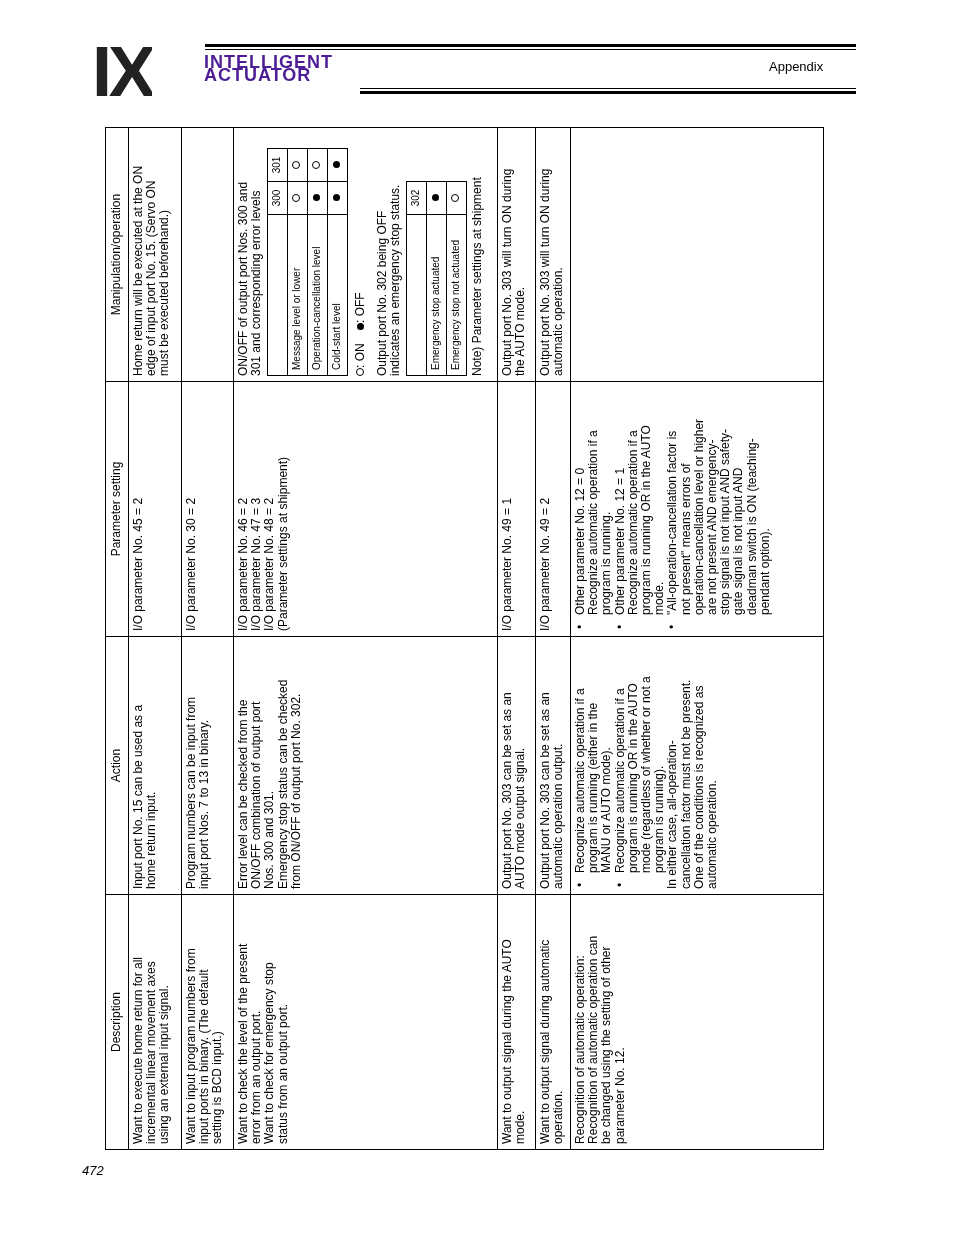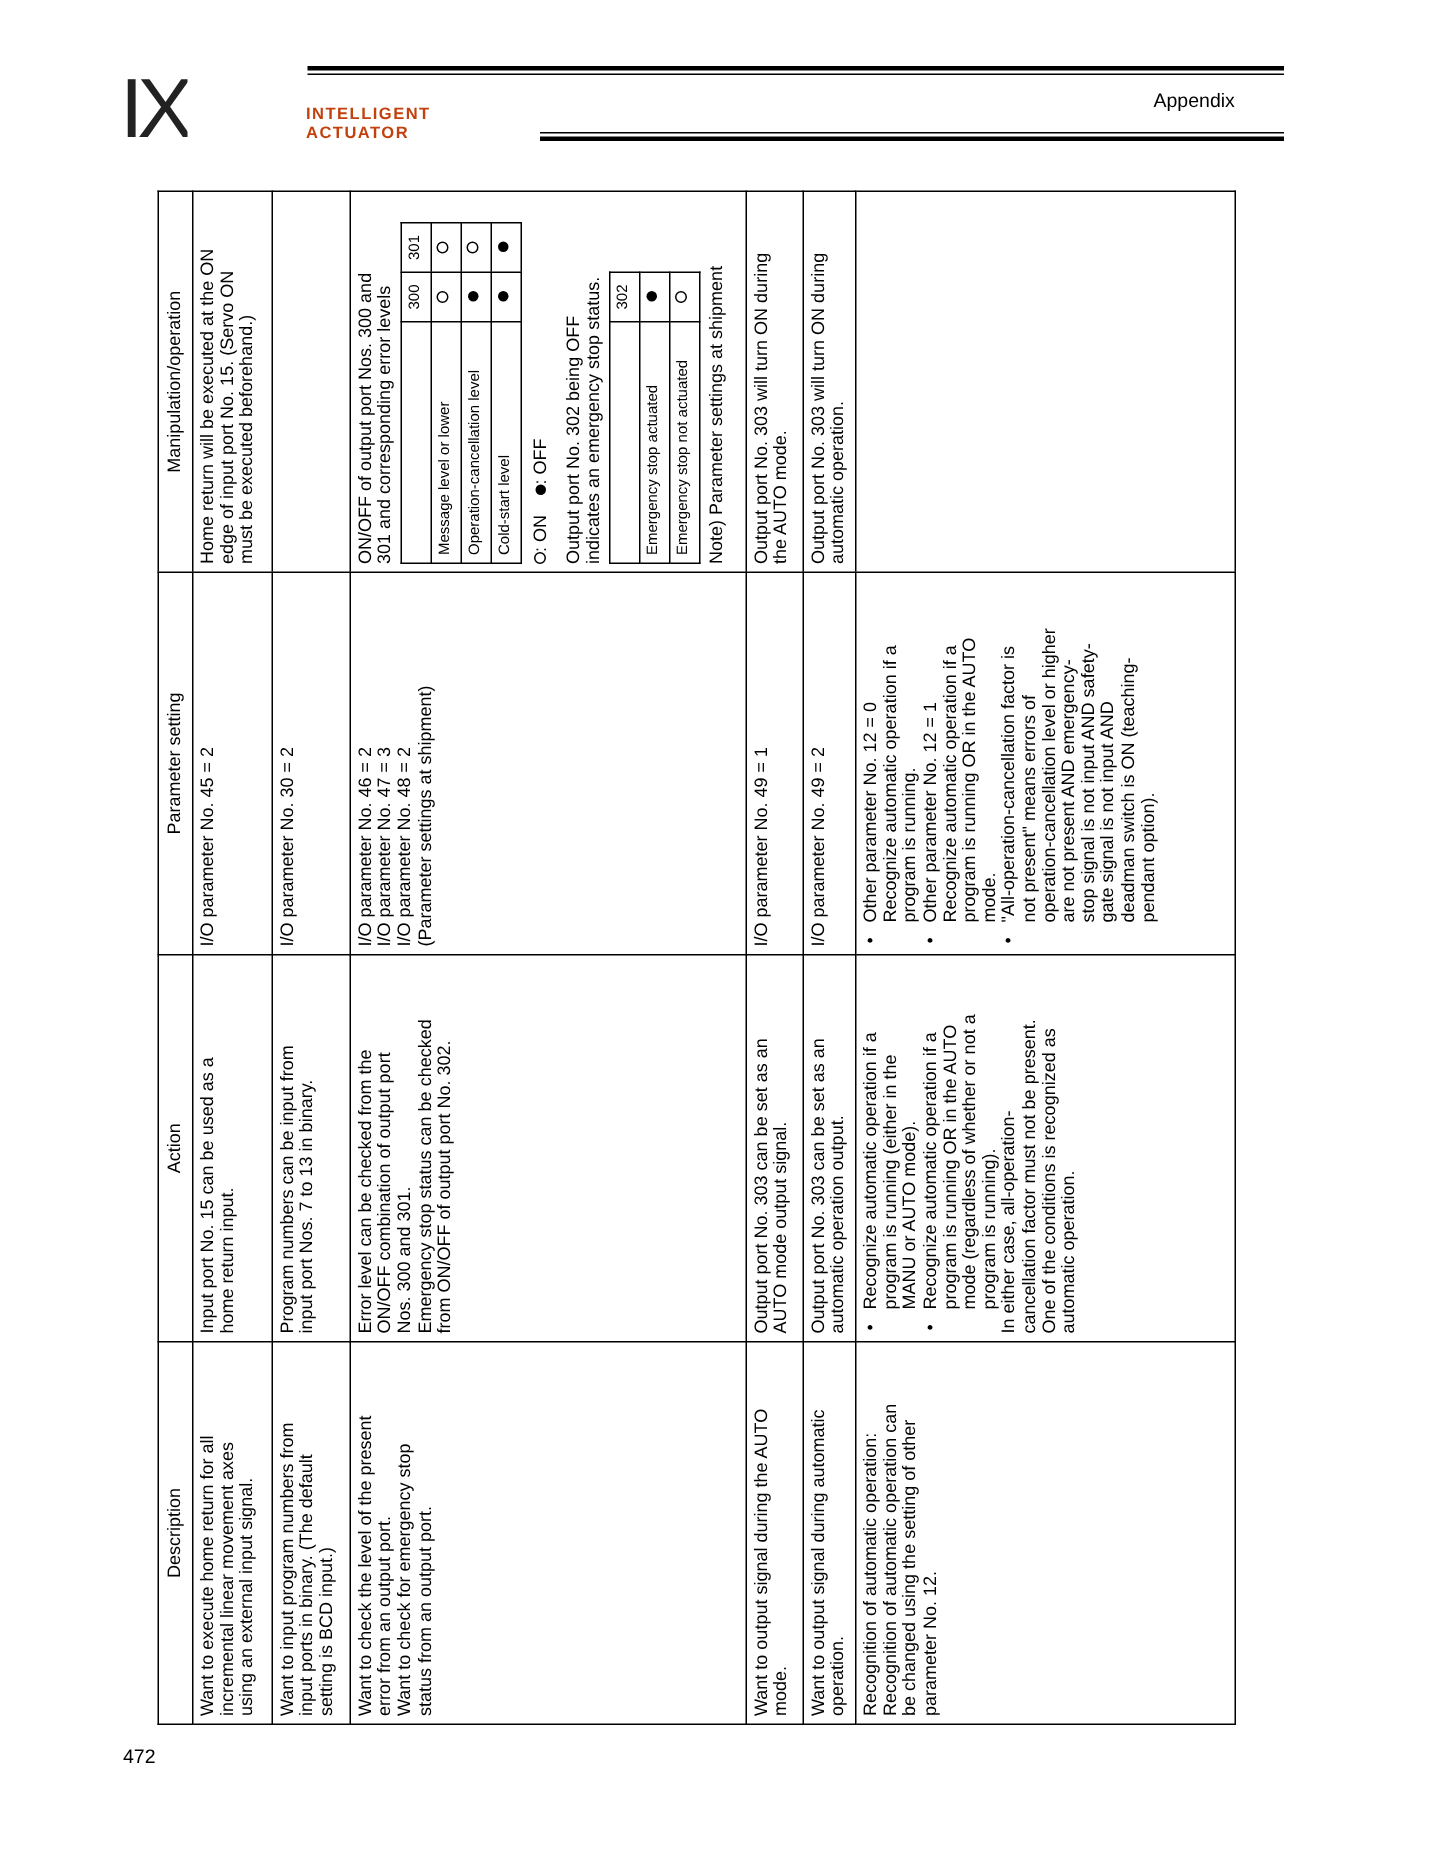--- a/index.html
+++ b/index.html
@@ -1,25 +1,25 @@
 <!DOCTYPE html>
 <html><head>
 <meta charset="utf-8">
 <style>
   html, body { margin:0; padding:0; background:#fff; }
   body { width:954px; height:1235px; position:relative; overflow:hidden; font-family:"Liberation Sans", sans-serif; color:#000; }
   .logo { position:absolute; left:80px; top:44px; }
-  .logo-ix { font-family:"Liberation Sans", sans-serif; font-weight:normal; font-size:56px; line-height:56px; letter-spacing:-4px; color:#222; transform:scaleY(1.0); display:block; height:52px; overflow:hidden; }
-  .logo-text { position:absolute; left:124px; top:26px; font-family:"Liberation Sans", sans-serif; font-weight:bold; font-size:11px; line-height:13px; color:#c2410c; letter-spacing:1px; white-space:nowrap; }
+  .logo-ix { font-family:"Liberation Sans", sans-serif; font-weight:bold; font-size:72px; line-height:56px; letter-spacing:-4px; color:#222; transform:scaleY(1.0); display:block; height:52px; overflow:hidden;margin-left:12px; }
+  .logo-text { position:absolute; left:124px; top:12px; font-family:"Liberation Sans", sans-serif; font-weight:bold; font-size:18px; line-height:13px; color:#4c1d95; letter-spacing:1px; white-space:nowrap; }
   .rule-top { position:absolute; left:205px; top:44px; width:651px; height:3px; background:#000; }
   .rule-top2 { position:absolute; left:205px; top:49px; width:651px; height:1px; background:#000; }
   .rule-bot { position:absolute; left:360px; top:88px; width:496px; height:1px; background:#000; }
   .rule-bot2 { position:absolute; left:360px; top:91px; width:496px; height:3px; background:#000; }
   .section { position:absolute; left:769px; top:59px; font-size:13px;text-align:center; }
-  .page-num { position:absolute; left:82px; top:1163px; font-size:13px; }
+  .page-num { position:absolute; left:82px; top:1163px; font-size:13px;font-style:italic; }
 
   .rot-wrap { position:absolute; left:105px; top:1150px; width:1022px; height:718px; transform-origin:0 0; transform:rotate(-90deg); }
   table.main { border-collapse:collapse; width:1022px; height:718px; table-layout:fixed; font-size:12px; line-height:13.2px; }
   table.main td, table.main th { border:1px solid #000; vertical-align:top; padding:3px 5px; text-align:left; font-weight:normal; }
   table.main th { text-align:center; vertical-align:middle; padding:2px; font-size:12px; }
   .p { margin:0; white-space:pre-line; }
   ul.b { margin:0; padding-left:16px; list-style:none; }
   ul.b li { position:relative; white-space:pre-line; }
   ul.b li::before { content:"\2022"; position:absolute; left:-14px; top:0; }
   .sub { border-collapse:collapse; font-size:10px; line-height:11px; margin:4px 0 4px 0; }

